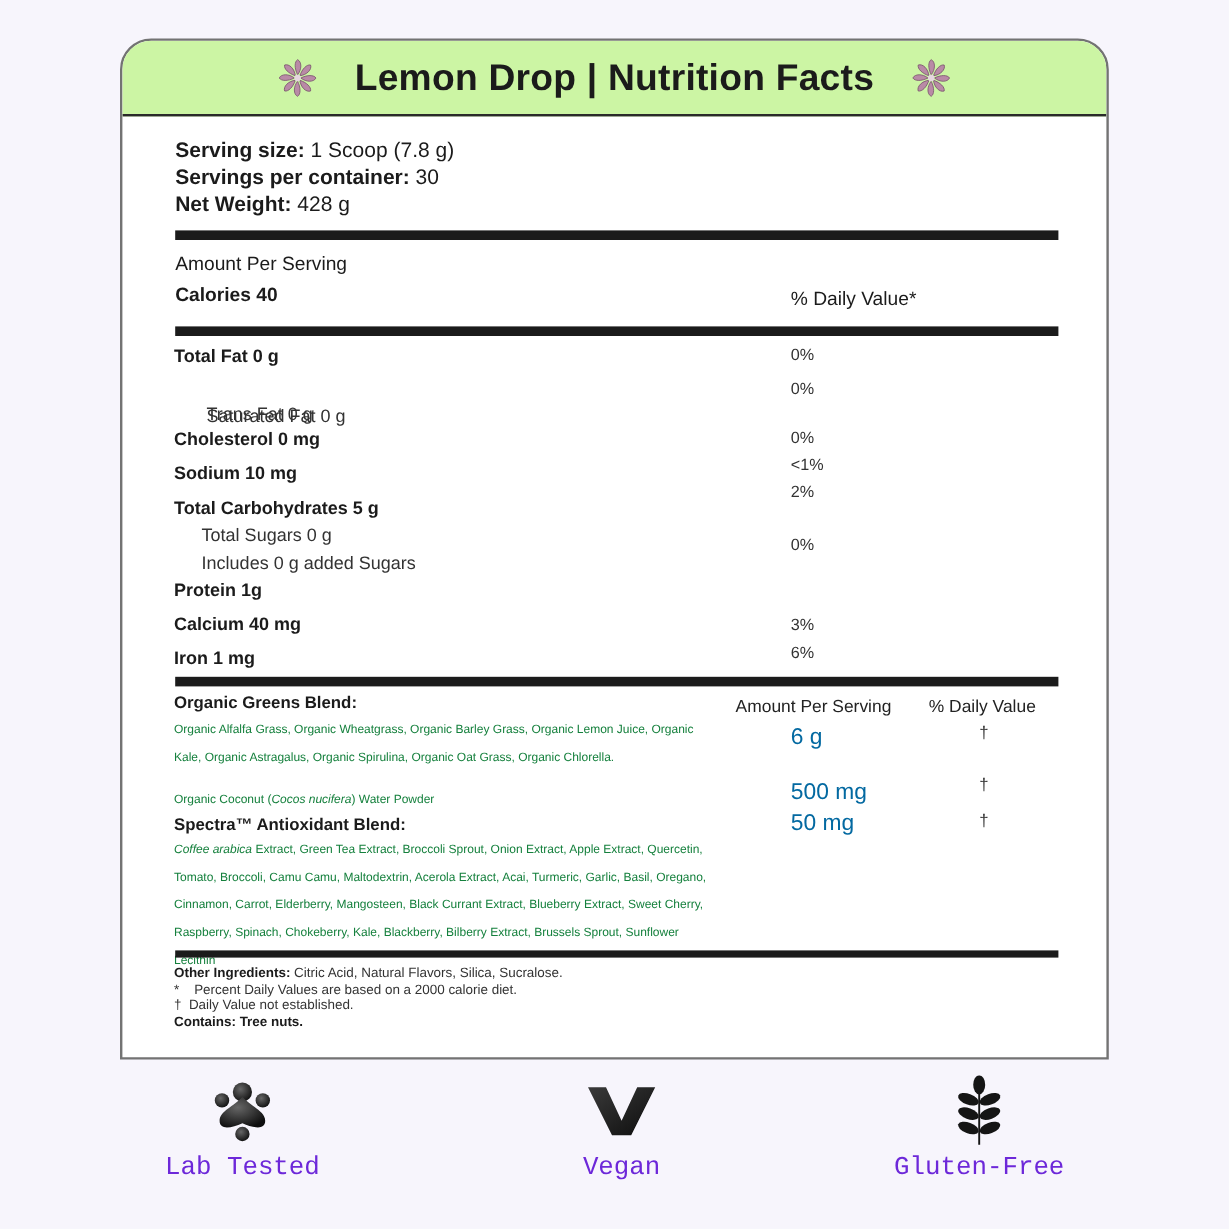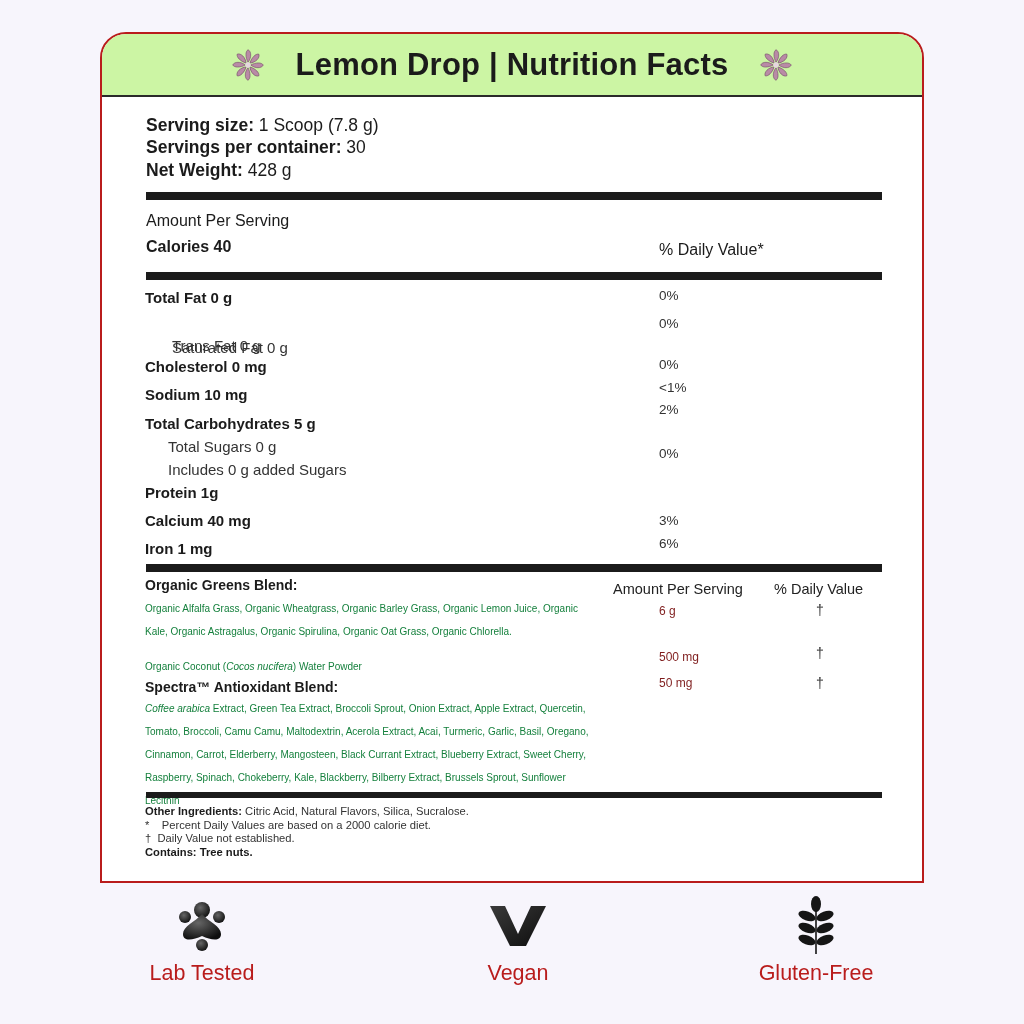--- a/index.html
+++ b/index.html
@@ -1,21 +1,21 @@
 <!DOCTYPE html>
 <html><head>
 <meta charset="utf-8">
 <style>
   * { box-sizing: border-box; margin: 0; padding: 0; }
   html, body { width: 1024px; height: 1024px; background: #f7f5fc; overflow: hidden; }
   body { font-family: "Liberation Sans", "DejaVu Sans", sans-serif; color: #1b1b1b; position: relative; }
 
   .card {
     position: absolute; left: 100px; top: 32px; width: 824px; height: 851px;
-    background: #ffffff; border: 2px solid #b91c1c; border-radius: 26px 26px 0 0;
+    background: #ffffff; border: 2px solid #737373; border-radius: 26px 26px 0 0;
     overflow: hidden;
   }
   .card-header {
     position: absolute; left: 0; top: 0; width: 100%; height: 63px;
     background: #ccf5a4; border-bottom: 2px solid #2a2a2a;
     display: flex; align-items: center; justify-content: center; gap: 30px;
   }
   .card-title { font-size: 31px; font-weight: bold; letter-spacing: 0.2px; color: #1b1b1b; }
   .flower { width: 36px; height: 36px; display: inline-block; }
 
@@ -29,30 +29,30 @@
   .cal { font-size: 16px; font-weight: bold; }
   .dvhead { font-size: 16px; }
 
   .nut-b { font-size: 15px; font-weight: bold; }
   .nut-n { font-size: 15px; color: #333; }
   .dv { font-size: 13.5px; color: #333; }
 
   .blend-h { font-size: 14px; font-weight: bold; }
   .blend-t { font-size: 10px; line-height: 23px; color: #15803d; white-space: normal; width: 450px; }
   .col-h { font-size: 14.5px; color: #222; }
-  .amt { font-size: 12px; color: #7f1d1d; }
+  .amt { font-size: 19px; color: #0369a1; }
   .dag { font-size: 14px; color: #333; }
 
   .foot { font-size: 11.2px; line-height: 13.6px; color: #333; }
   .foot b { color: #1b1b1b; }
 
   .badges { position: absolute; left: 0; top: 895px; width: 1024px; height: 110px; }
   .badge { position: absolute; top: 0; display: flex; flex-direction: column; align-items: center; }
   .badge-icon { height: 62px; display: flex; align-items: center; justify-content: center; }
-  .badge-label { font-size: 21.5px; color: #b91c1c; margin-top: 4px; white-space: nowrap; }
+  .badge-label { font-size: 21.5px; color: #6d28d9; margin-top: 4px; white-space: nowrap; font-family: Liberation Mono, monospace; }
 </style>
 </head>
 <body>
 
 <div class="card">
   <div class="card-header">
     <svg class="flower" viewBox="0 0 40 40">
       <g transform="translate(20,20)">
         <g fill="#b98aa6" stroke="#7d5a70" stroke-width="0.8">
           <path d="M0,-3 C4,-8 4,-15 0,-17 C-3,-15 -3,-9 0,-3Z" transform="rotate(0)"></path>

